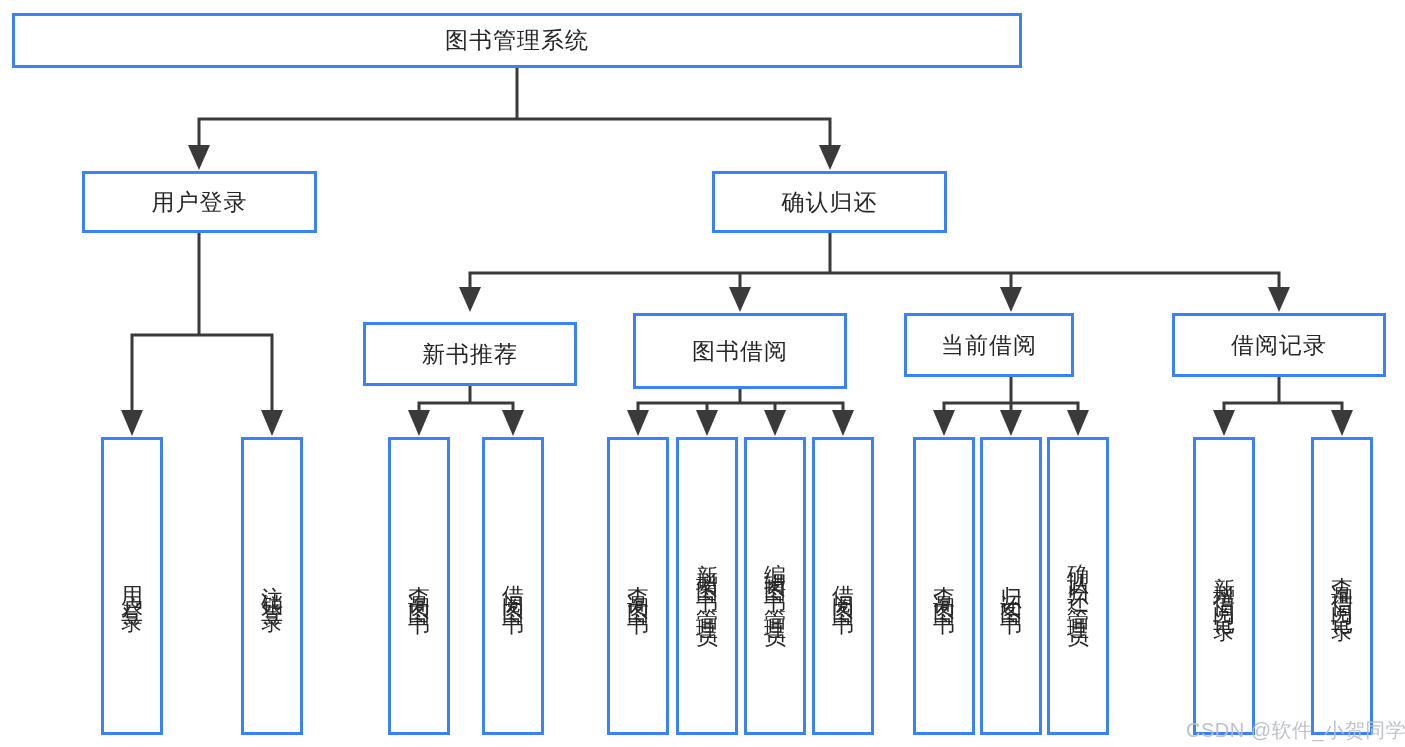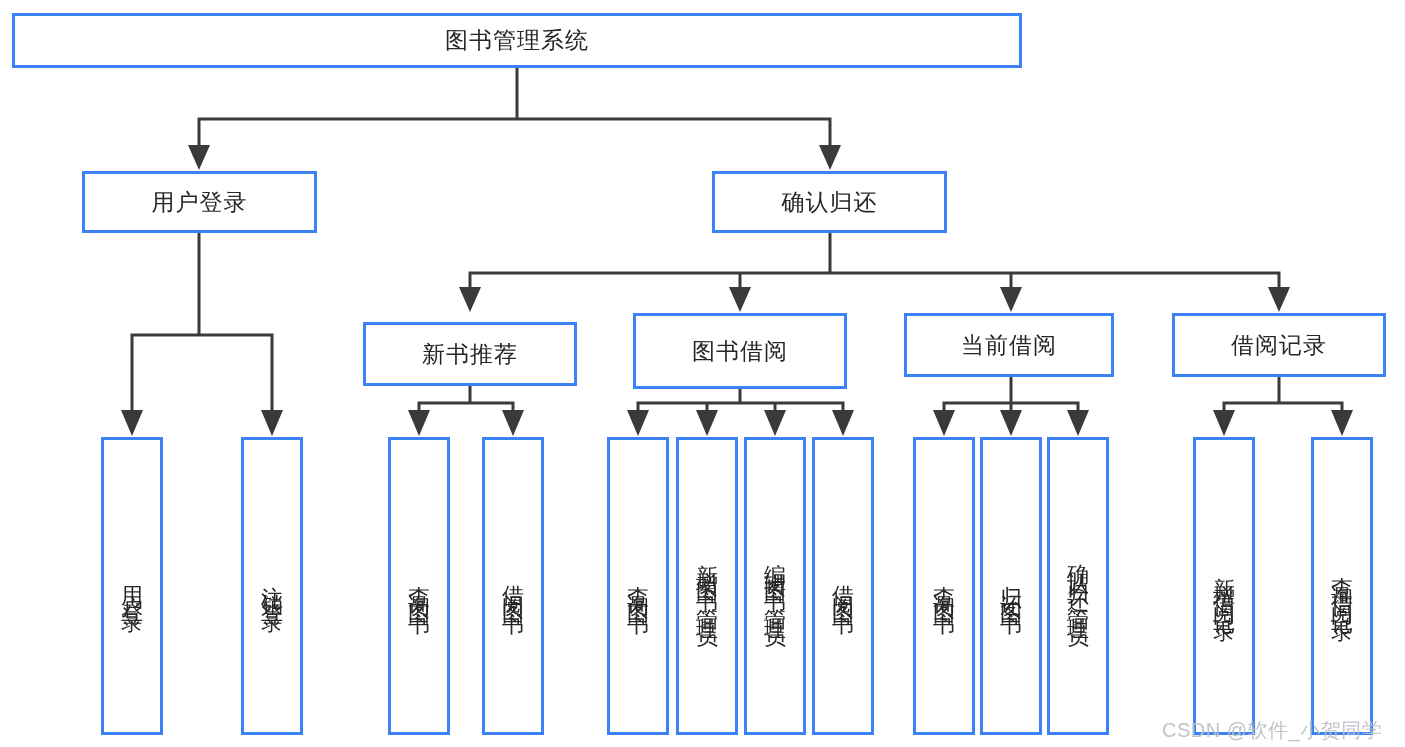--- a/index.html
+++ b/index.html
@@ -42,21 +42,21 @@
   .box.leaf {
     writing-mode: vertical-rl;
     text-orientation: mixed;
     font-size: 22px;
     letter-spacing: 9px;
     line-height: 1;
     padding: 4px 0;
   }
   .watermark {
     position: absolute;
-    left: 1162px;
+    left: 1186px;
     top: 717px;
     font-size: 20px;
     letter-spacing: 0.5px;
     color: rgba(187, 192, 198, 0.95);
     white-space: nowrap;
     z-index: 3;
   }
 </style>
 </head>
 <body>
@@ -97,21 +97,21 @@
     </g>
   </svg>
 
   <div class="box root" style="left:12px; top:13px; width:1010px; height:55px;">图书管理系统</div>
 
   <div class="box l2" style="left:82px; top:171px; width:235px; height:62px;">用户登录</div>
   <div class="box l2" style="left:712px; top:171px; width:235px; height:62px;">确认归还</div>
 
   <div class="box l3" style="left:363px; top:322px; width:214px; height:64px;">新书推荐</div>
   <div class="box l3" style="left:633px; top:313px; width:214px; height:76px;">图书借阅</div>
-  <div class="box l3" style="left:904px; top:313px; width:210px; height:64px;">当前借阅</div>
+  <div class="box l3" style="left:904px; top:313px; width:170px; height:64px;">当前借阅</div>
   <div class="box l3" style="left:1172px; top:313px; width:214px; height:64px;">借阅记录</div>
 
   <div class="box leaf" style="left:101px; top:437px; width:62px; height:298px;">用户登录</div>
   <div class="box leaf" style="left:241px; top:437px; width:62px; height:298px;">注销登录</div>
 
   <div class="box leaf" style="left:388px; top:437px; width:62px; height:298px;">查询图书</div>
   <div class="box leaf" style="left:482px; top:437px; width:62px; height:298px;">借阅图书</div>
 
   <div class="box leaf" style="left:607px; top:437px; width:62px; height:298px;">查询图书</div>
   <div class="box leaf" style="left:676px; top:437px; width:62px; height:298px;">新增图书（管理员）</div>

